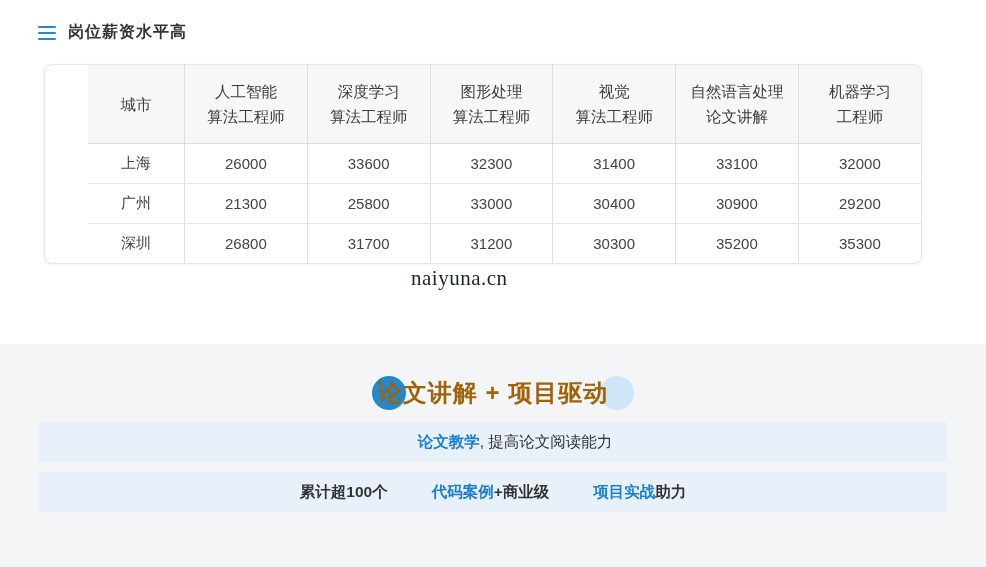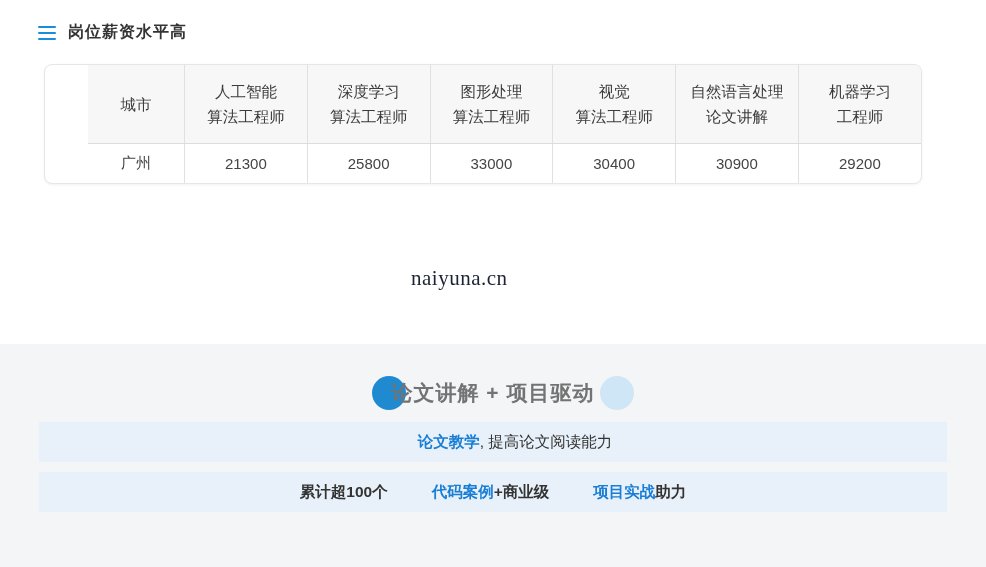--- a/index.html
+++ b/index.html
@@ -139,23 +139,23 @@
     left: 372px;
   }
   .blob-right {
     width: 34px; height: 34px;
     background: #cfe6f6;
     left: 600px;
   }
   .panel-title {
     position: relative;
     z-index: 3;
-    font-size: 21px;
+    font-size: 24px;
     font-weight: bold;
-    color: #737373;
+    color: #a16207;
     letter-spacing: 1px;
   }
   .bullet-row {
     margin: 0 auto;
     width: 908px;
     background: #e8f1fa;
     height: 40px;
     line-height: 40px;
     text-align: center;
     font-size: 15.5px;
@@ -192,28 +192,46 @@
         <th class="cell-2line">视觉
 算法工程师</th>
         <th class="cell-2line">自然语言处理
 论文讲解</th>
         <th class="cell-2line">机器学习
 工程师</th>
       </tr>
     </thead>
     <tbody>
       <tr>
+        <td>上海</td>
+        <td>26000</td>
+        <td>33600</td>
+        <td class="cell-small">32300</td>
+        <td>31400</td>
+        <td>33100</td>
+        <td>32000</td>
+      </tr>
+      <tr>
         <td>广州</td>
         <td>21300</td>
         <td>25800</td>
         <td class="cell-small">33000</td>
         <td>30400</td>
         <td>30900</td>
         <td>29200</td>
       </tr>
+      <tr>
+        <td>深圳</td>
+        <td>26800</td>
+        <td>31700</td>
+        <td class="cell-small">31200</td>
+        <td>30300</td>
+        <td>35200</td>
+        <td>35300</td>
+      </tr>
     </tbody>
   </table>
 </div>
 
 <div class="watermark">naiyuna.cn</div>
 
 <div class="panel">
   <div class="panel-title-wrap">
     <span class="blob-left"></span>
     <span class="blob-right"></span>

